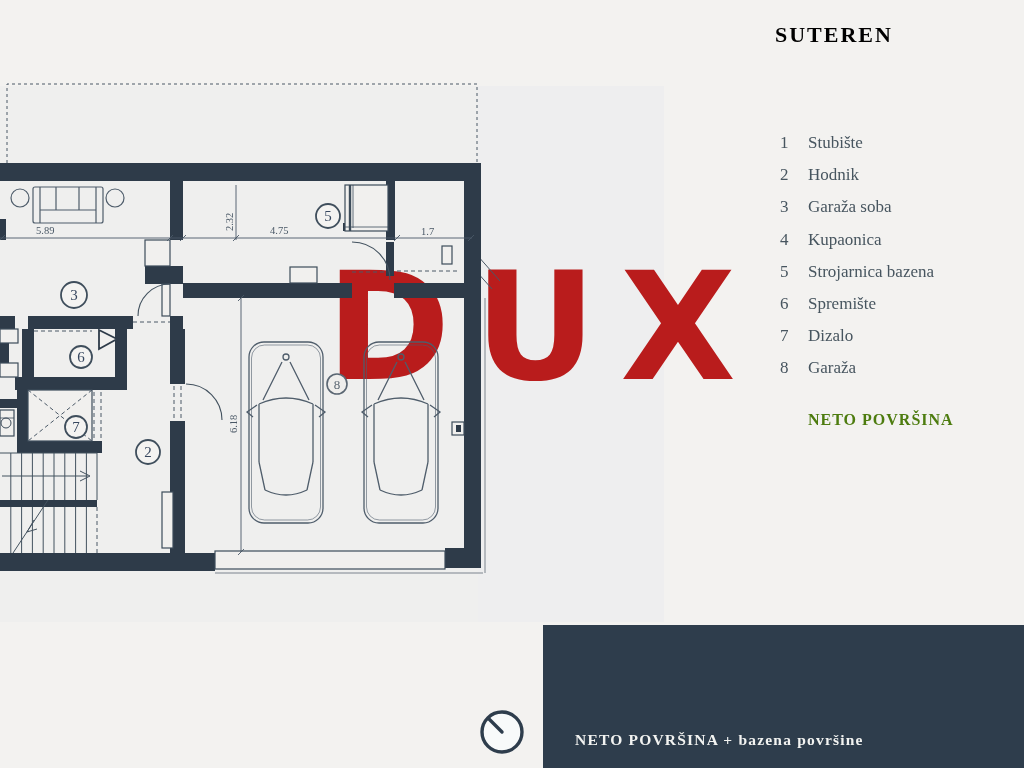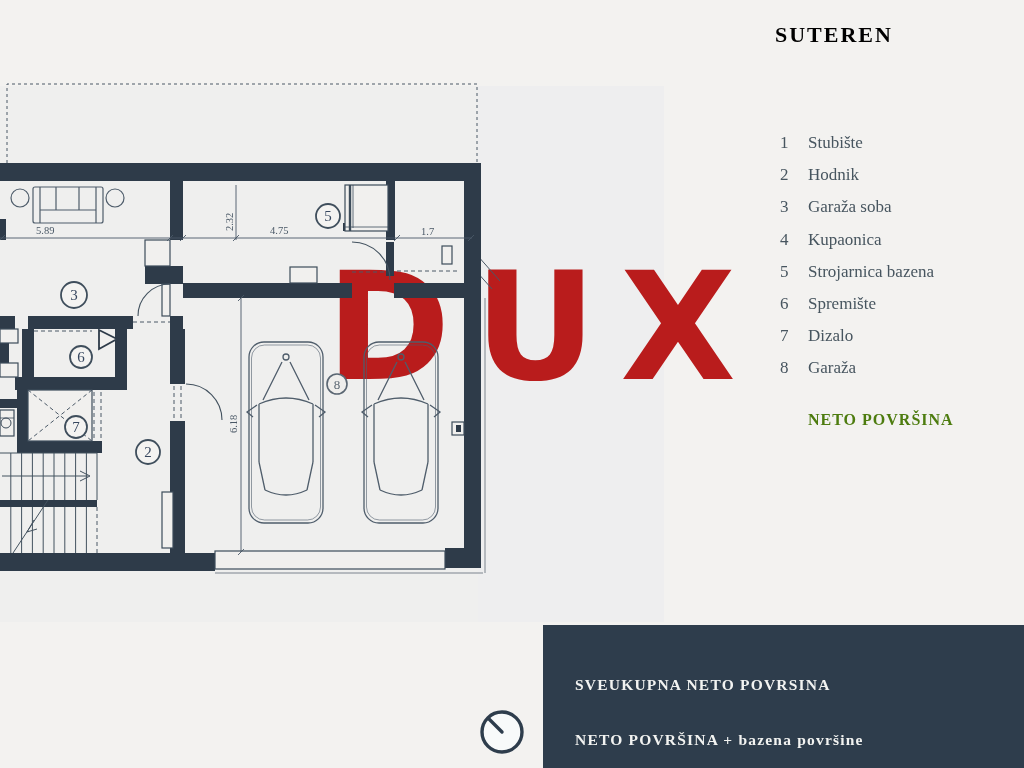--- a/index.html
+++ b/index.html
@@ -225,17 +225,16 @@
   </ul>
 
   <div class="net-area">NETO POVRŠINA</div>
 
   <svg class="clock" width="44" height="44" viewBox="0 0 44 44">
     <circle cx="22" cy="22" r="20" fill="#f8fafa" stroke="#2e3d4c" stroke-width="3.4"></circle>
     <path d="M22,22 L8.5,8.5" stroke="#2e3d4c" stroke-width="3.4" stroke-linecap="round"></path>
   </svg>
 
   <div class="summary-panel">
-    <div class="line l1">SVEUKUPNA NETO POVRSINA</div>
     <div class="line l2">NETO POVRŠINA + bazena površine</div>
   </div>
 
 </div>
 
 </body></html>

